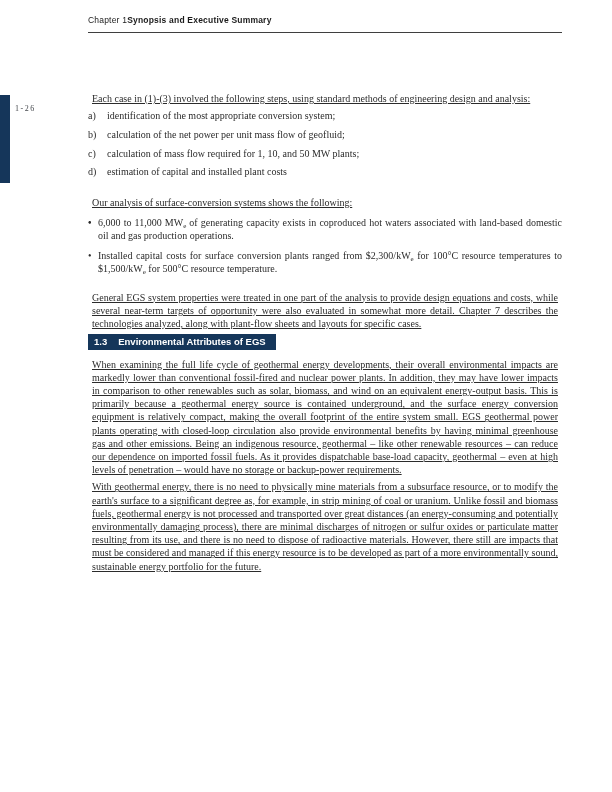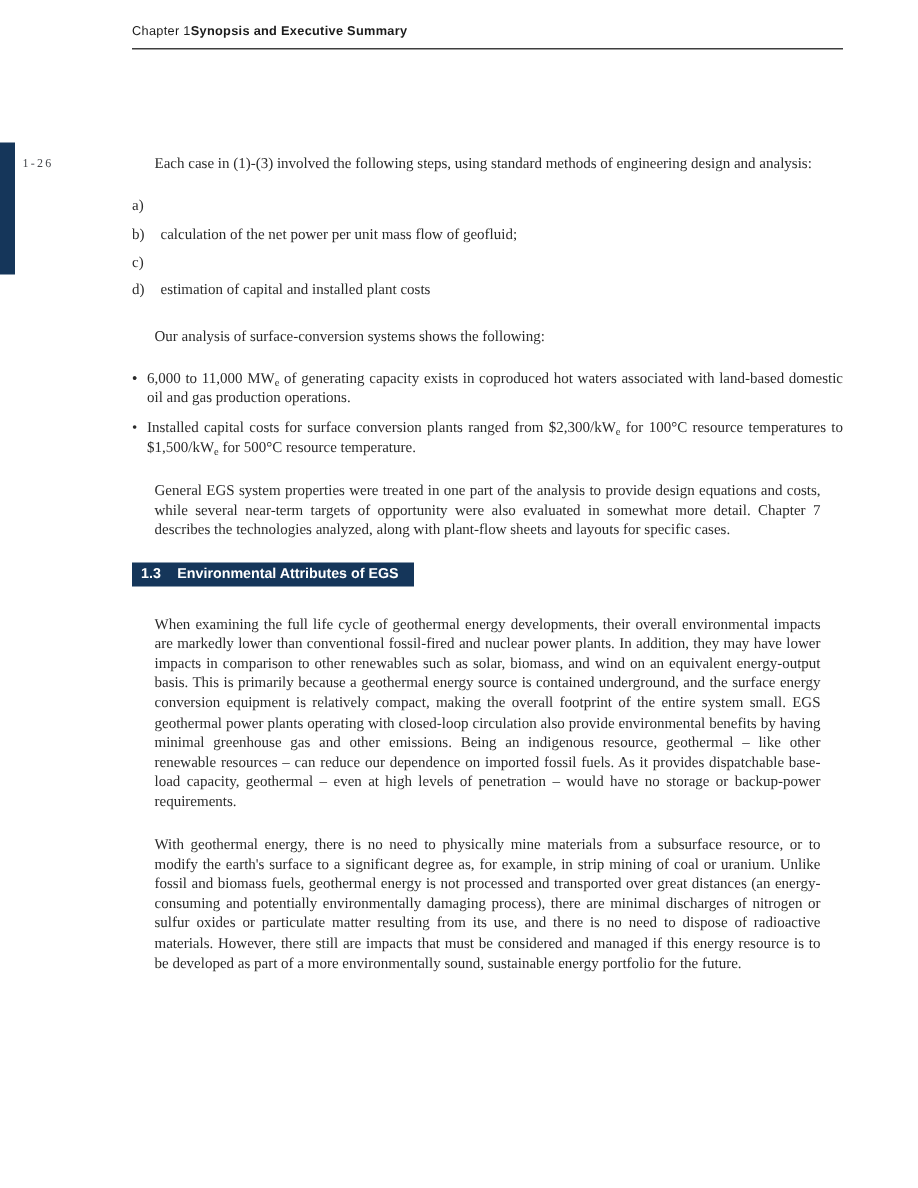--- a/index.html
+++ b/index.html
@@ -44,21 +44,21 @@
   }
   
   .content {
     position: absolute;
     left: 88px; top: 88px;
     width: 474px;
     font-size: 10px;
     line-height: 13.2px;
     text-align: justify;
   }
-  p.para { margin: 15px; }
+  p.para { margin: 4px; text-decoration: underline; }
   .para-intro { margin-bottom: 9px; }
   ol.steps { list-style: none; margin-bottom: 17px; }
   ol.steps li { display: flex; margin-bottom: 5.5px; text-align: left; }
   ol.steps .marker { width: 19px; flex: 0 0 19px; }
   .para-analysis { margin-bottom: 6px; }
   ul.bullets { list-style: none; margin-bottom: 15px; }
   ul.bullets li { position: relative; padding-left: 10px; margin-bottom: 7px; }
   ul.bullets .bullet-glyph { position: absolute; left: 0; top: 0; }
   .para-general { margin-bottom: 16px; }
   sub { font-size: 7px; line-height: 0; vertical-align: -2px; }
@@ -89,27 +89,29 @@
   <div class="side-tab"></div>
   <div class="page-num">1-26</div>
 
   <div class="content">
 
     <p class="para para-intro">Each case in (1)-(3) involved the following steps, using standard methods of engineering design and analysis:</p>
 
     <ol class="steps">
       <li>
         <span class="marker">a)</span>
+        <span>identification of the most appropriate conversion system;</span>
       </li>
       <li>
         <span class="marker">b)</span>
         <span>calculation of the net power per unit mass flow of geofluid;</span>
       </li>
       <li>
         <span class="marker">c)</span>
+        <span>calculation of mass flow required for 1, 10, and 50 MW plants;</span>
       </li>
       <li>
         <span class="marker">d)</span>
         <span>estimation of capital and installed plant costs</span>
       </li>
     </ol>
 
     <p class="para para-analysis">Our analysis of surface-conversion systems shows the following:</p>
 
     <ul class="bullets">

